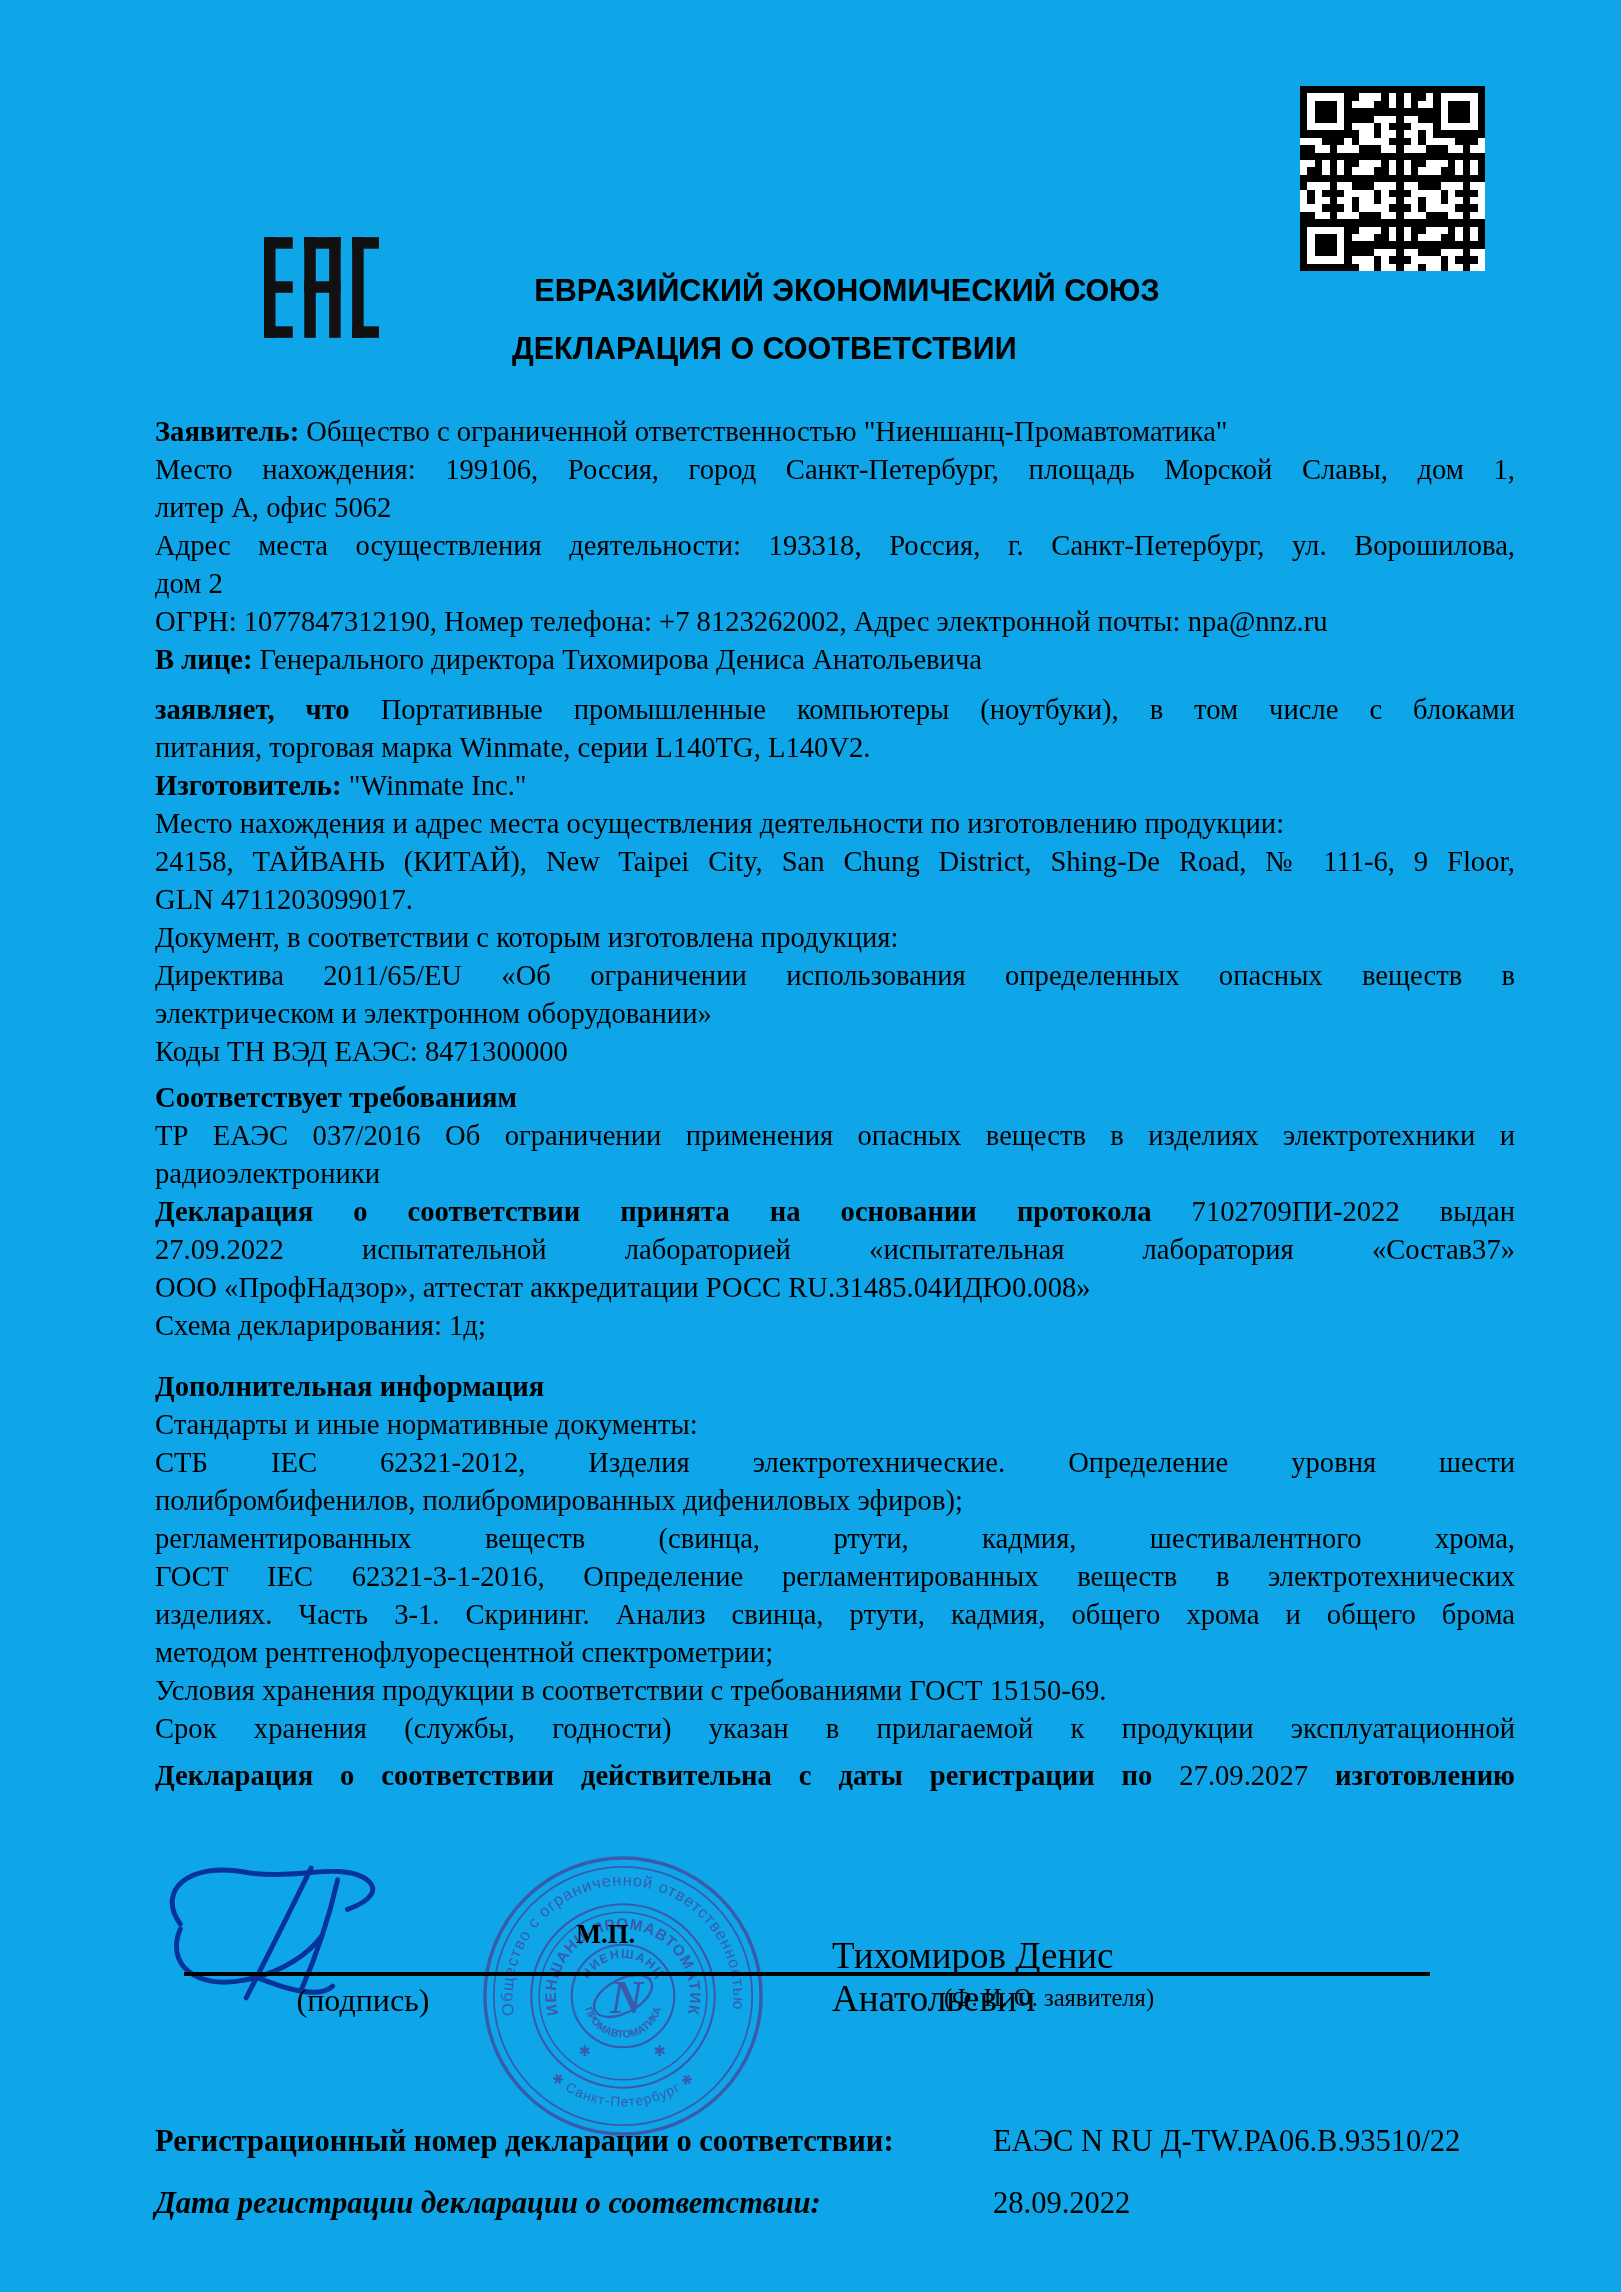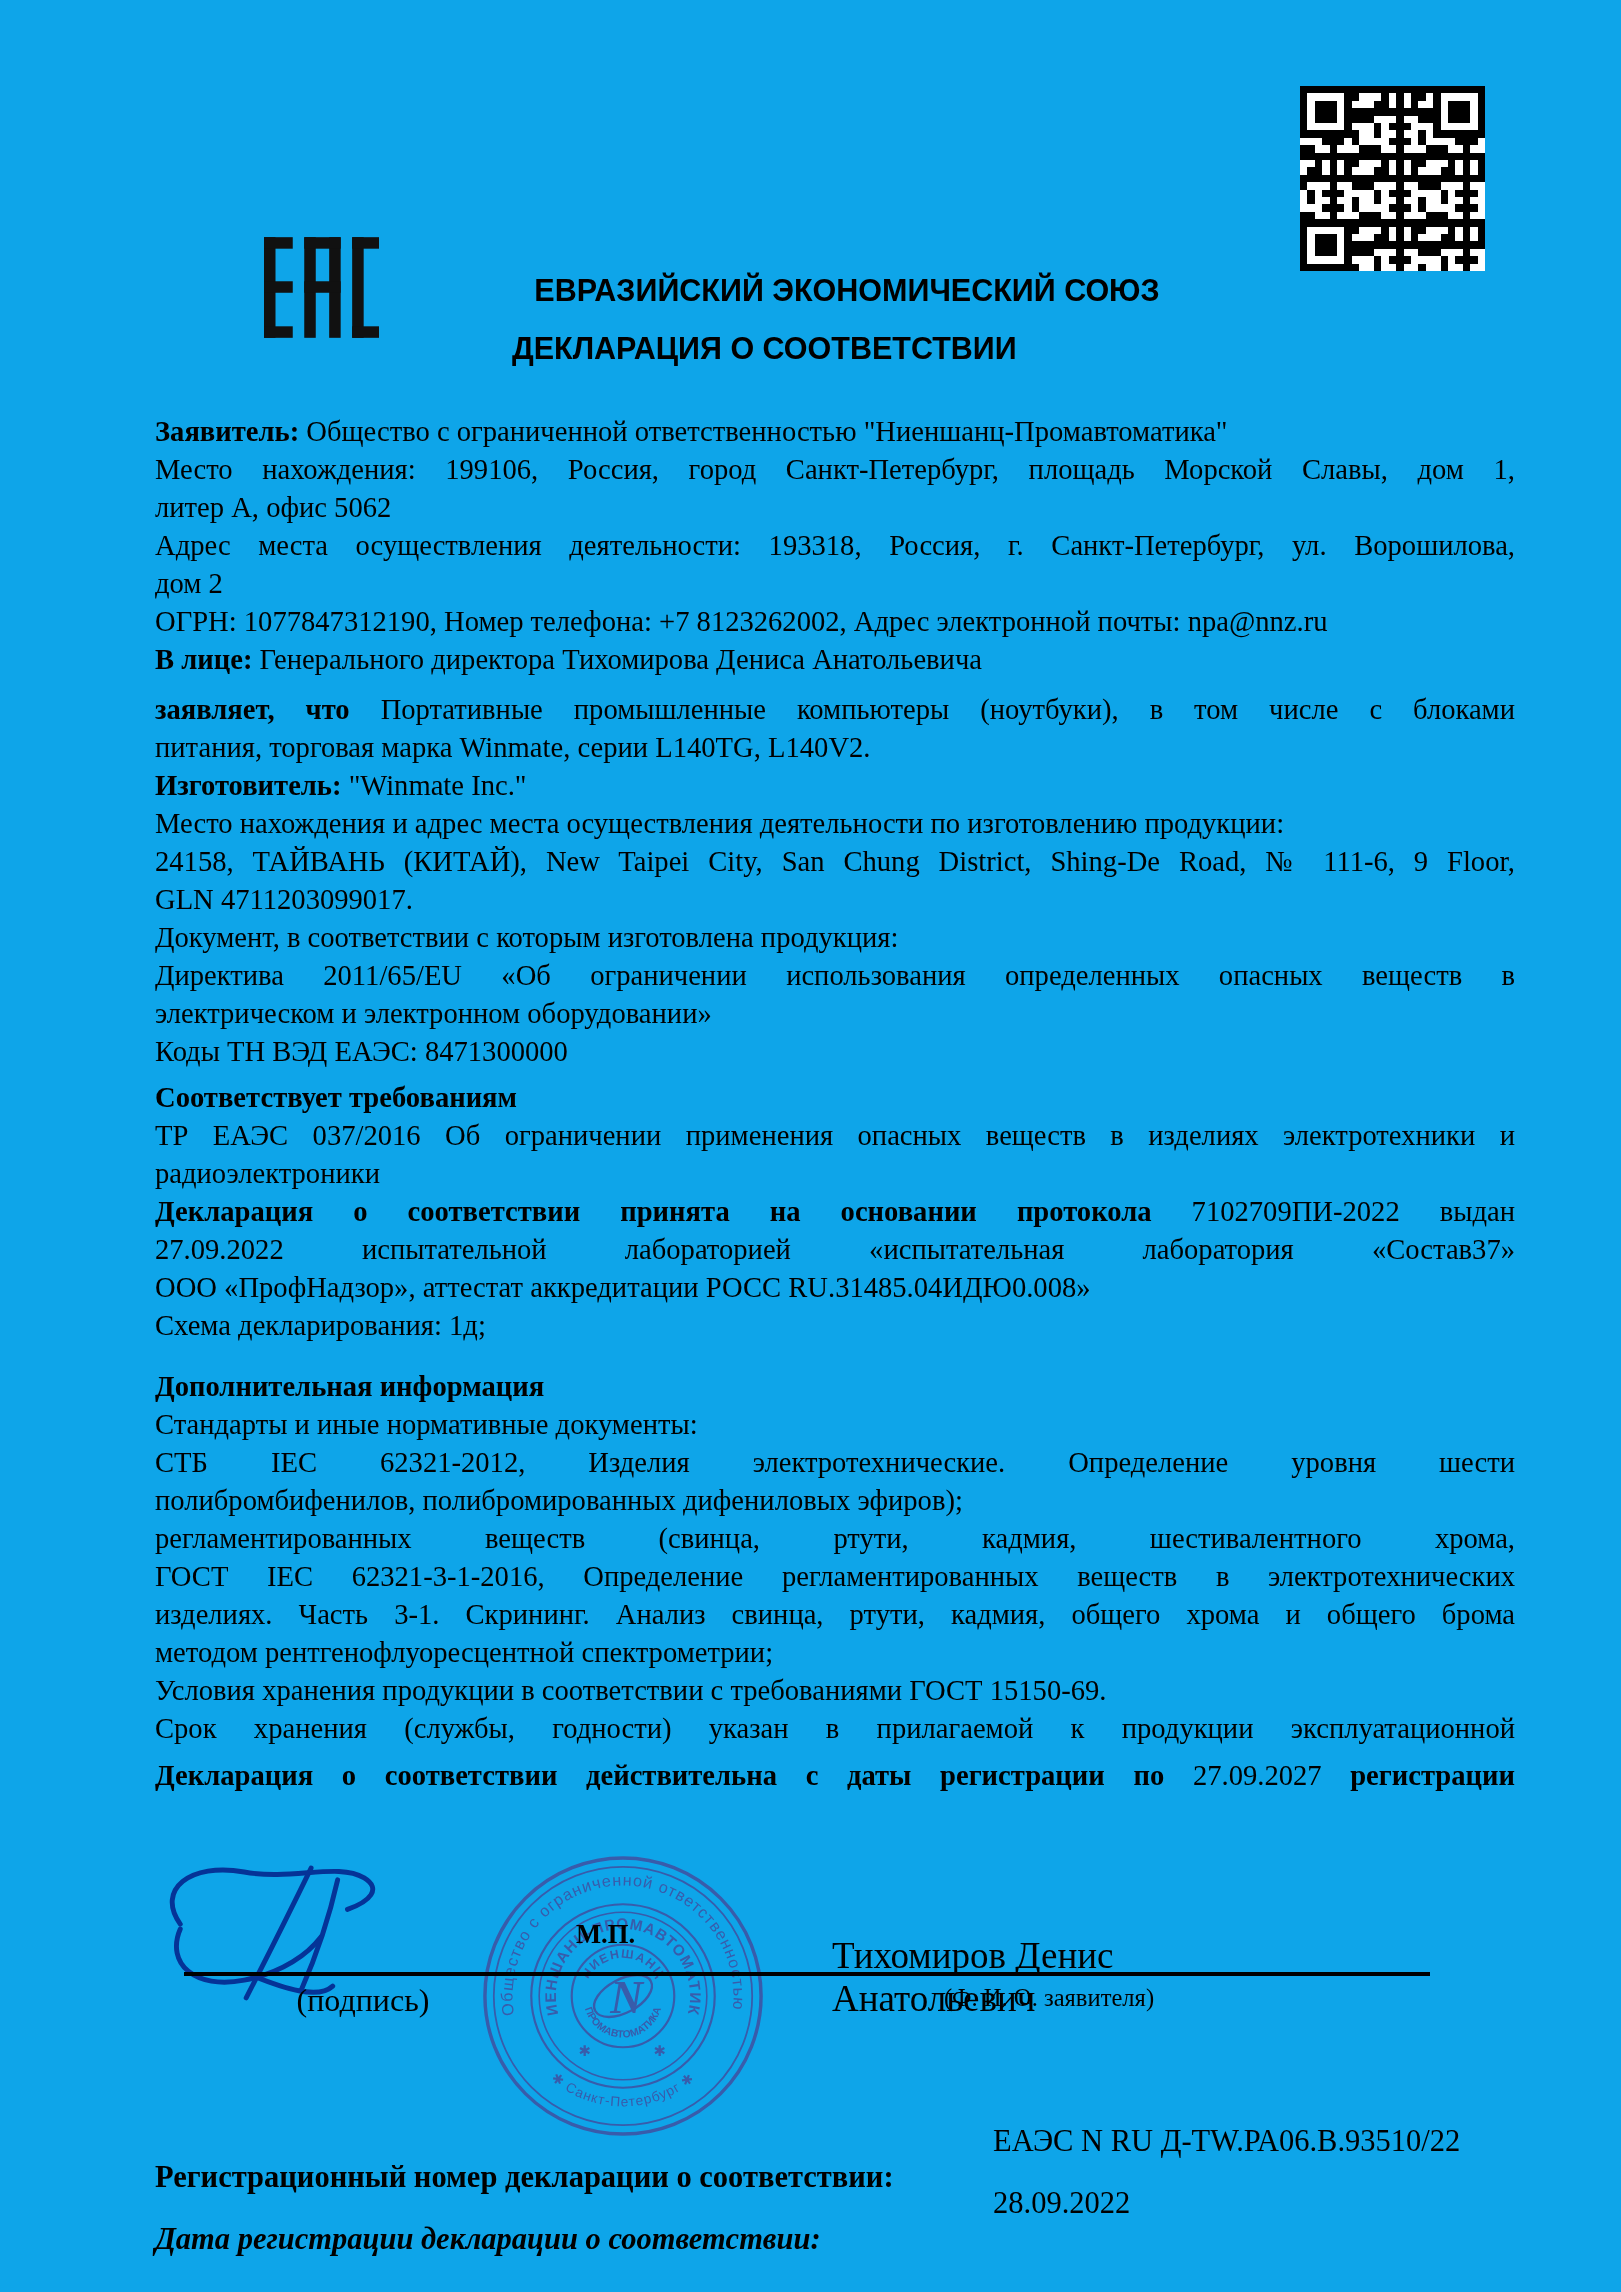--- a/index.html
+++ b/index.html
@@ -21,21 +21,21 @@
   .bline.just{white-space:normal;text-align:justify;text-align-last:justify;}
   .bline b{font-weight:bold;}
   
   #sig-line{position:absolute;left:184px;top:1972px;width:1246px;height:3.9px;background:#000;z-index:2;}
   #mp-label{position:absolute;left:576px;top:1919px;font-size:26.6px;font-weight:bold;z-index:3;}
   #sig-caption{position:absolute;left:284px;top:1982px;width:158px;text-align:center;font-size:32px;z-index:3;}
   #fio-name{position:absolute;left:832px;top:1934px;width:463px;font-size:37px;z-index:3;}
   #fio-caption{position:absolute;left:921px;top:1984px;width:256px;text-align:center;font-size:24.6px;z-index:3;}
   #signature-svg{position:absolute;left:136px;top:1850px;width:300px;height:163px;z-index:4;mix-blend-mode:multiply;}
   #stamp{position:absolute;left:480px;top:1853px;width:286px;height:286px;z-index:1;opacity:.92;}
-  .reg-row-label{position:absolute;left:155px;width:847px;font-size:30.5px;font-weight:bold;z-index:3;margin-top:36px;}
+  .reg-row-label{position:absolute;left:155px;width:847px;font-size:30.5px;font-weight:bold;z-index:3;}
   .reg-row-value{position:absolute;left:993px;width:532px;font-size:30.5px;z-index:3;}
   #reg-num-label{top:2124px;} #reg-num-value{top:2124px;}
   #reg-date-label{top:2186px;font-style:italic;} #reg-date-value{top:2186px;}
 </style>
 </head>
 <body>
 
 <div id="page">
 
   <svg id="eac-mark" viewBox="0 0 120 105" xmlns="http://www.w3.org/2000/svg">
@@ -720,21 +720,21 @@
       <div class="bline"><span>Стандарты и иные нормативные документы:</span></div>
       <div class="bline just"><span>СТБ IEC 62321-2012, Изделия электротехнические. Определение уровня шести</span></div>
       <div class="bline"><span>полибромбифенилов, полибромированных дифениловых эфиров);</span></div>
       <div class="bline just"><span>регламентированных веществ (свинца, ртути, кадмия, шестивалентного хрома,</span></div>
       <div class="bline just"><span>ГОСТ IEC 62321-3-1-2016, Определение регламентированных веществ в электротехнических</span></div>
       <div class="bline just"><span>изделиях. Часть 3-1. Скрининг. Анализ свинца, ртути, кадмия, общего хрома и общего брома</span></div>
       <div class="bline"><span>методом рентгенофлуоресцентной спектрометрии;</span></div>
       <div class="bline"><span>Условия хранения продукции в соответствии с требованиями ГОСТ 15150-69.</span></div>
       <div class="bline just"><span>Срок хранения (службы, годности) указан в прилагаемой к продукции эксплуатационной</span></div>
       <div style="height: 8.9px;"></div>
-      <div class="bline just"><b>Декларация о соответствии действительна с даты регистрации по </b><span>27.09.2027</span><b> регистрации</b></div>
+      <div class="bline just"><b>Декларация о соответствии действительна с даты регистрации по </b><span>27.09.2027</span><b> изготовлению</b></div>
     </div>
 
   <svg id="signature-svg" viewBox="0 0 305 165" xmlns="http://www.w3.org/2000/svg">
     <g fill="none" stroke="#4b4fa5" stroke-width="5" stroke-linecap="round">
       <path d="M45 75 C 20 40, 55 12, 110 22 C 160 31, 205 12, 232 28 C 250 39, 238 52, 215 60"></path>
       <path d="M178 18 C 160 55, 135 105, 112 150"></path>
       <path d="M205 30 C 196 70, 182 110, 168 142"></path>
       <path d="M45 80 C 30 115, 60 142, 110 132 C 150 124, 175 105, 188 88"></path>
       <path d="M120 128 C 150 140, 185 152, 200 138"></path>
     </g>

